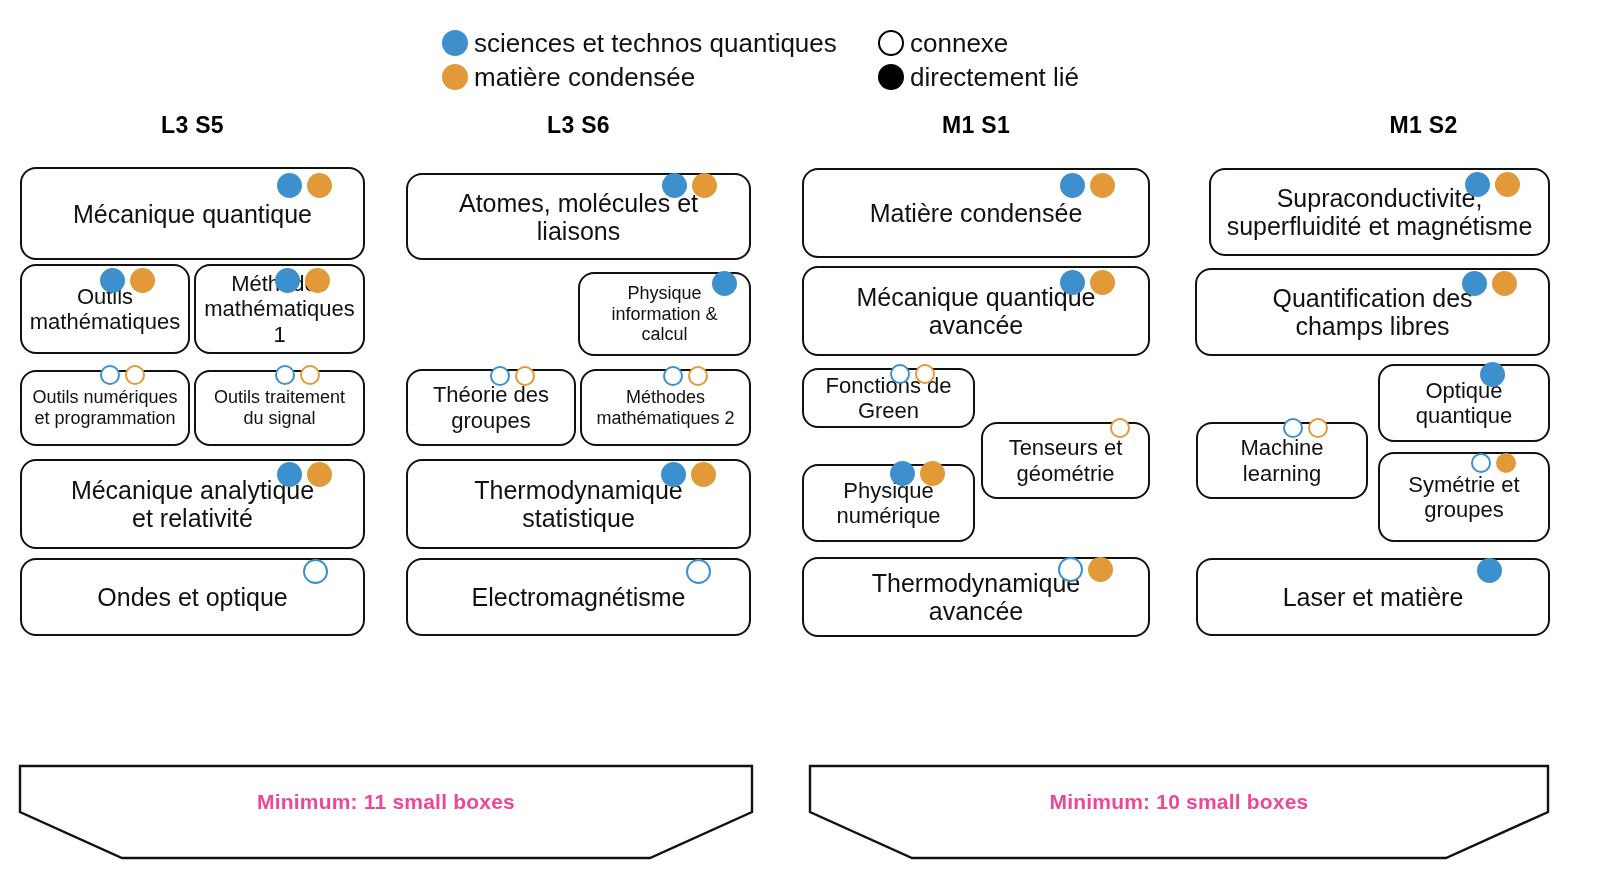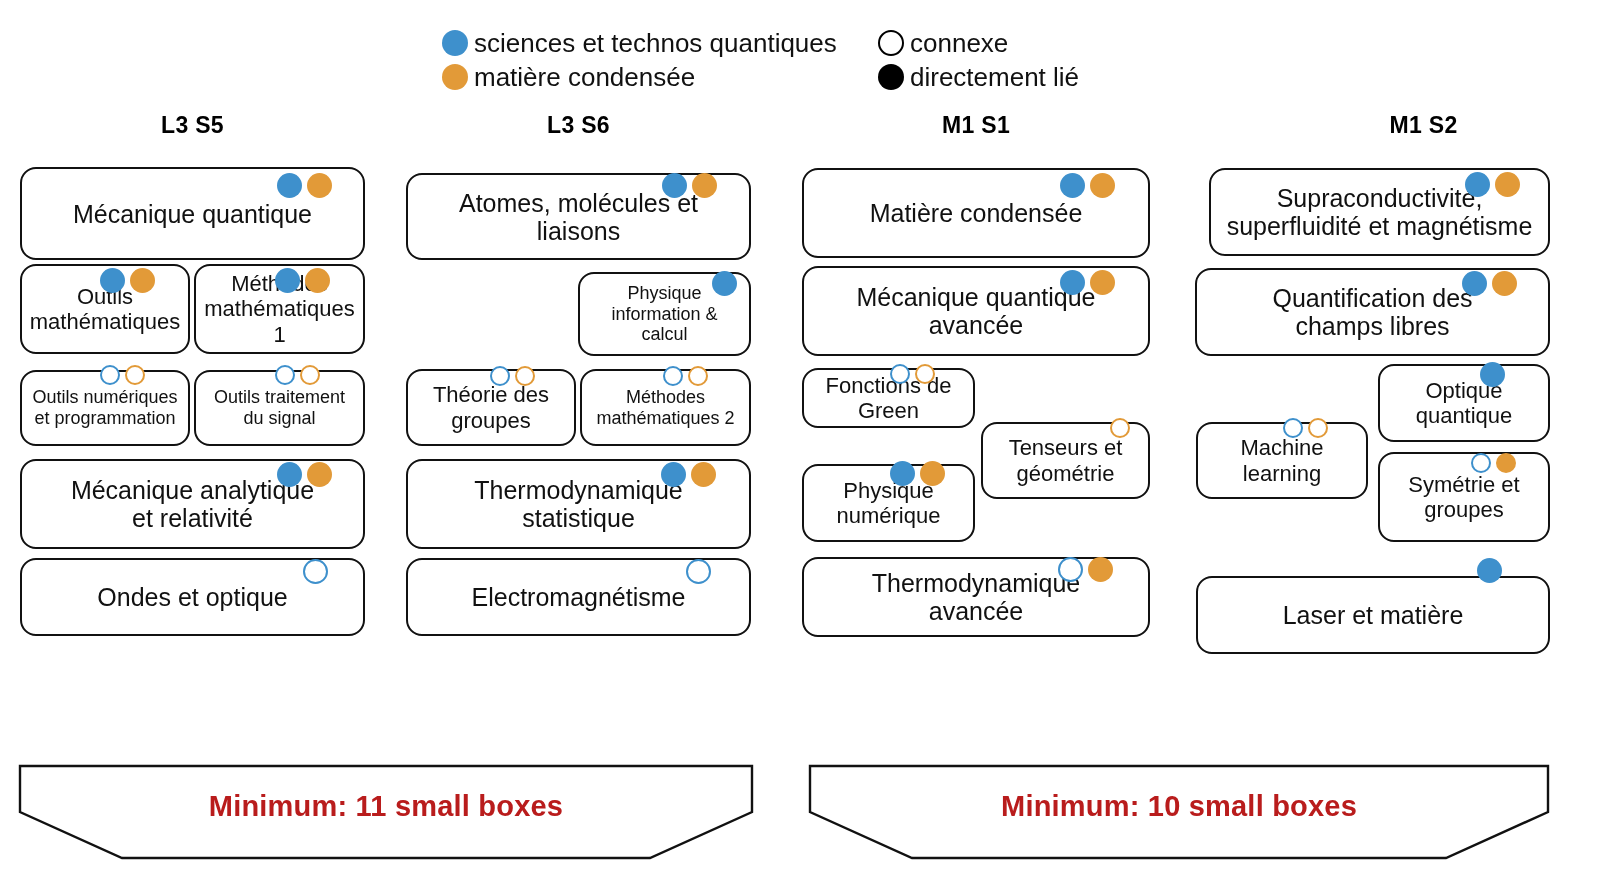--- a/index.html
+++ b/index.html
@@ -103,23 +103,23 @@
   }
   .banner svg {
     display: block;
   }
   .banner-text {
     position: absolute;
     top: 26px;
     left: 0;
     width: 100%;
     text-align: center;
-    font-size: 29px;
+    font-size: 21px;
     font-weight: bold;
-    color: #b91c1c;
+    color: #ec4899;
     letter-spacing: 0.2px;
   }
 </style>
 </head>
 <body>
 
 <div id="canvas">
 
   <div class="legend-group" style="left:442px; top:26px;">
     <div class="legend-row">
@@ -347,21 +347,21 @@
 
   <div class="course-box" style="left:1378px; top:452px; width:172px; height:90px;">
     <span class="course-label mid" style="white-space:pre-line;">Symétrie et
 groupes</span>
   </div>
   <div class="dots" style="left:1471px; top:453px;">
     <span class="dot small" style="background:#ffffff; border:2.4px solid #3e90cc;"></span>
     <span class="dot small" style="background:#e29a38;"></span>
   </div>
 
-  <div class="course-box" style="left:1196px; top:576px; width:354px; height:78px;">
+  <div class="course-box" style="left:1196px; top:558px; width:354px; height:78px;">
     <span class="course-label">Laser et matière</span>
   </div>
   <div class="dots" style="left:1477px; top:558px;">
     <span class="dot" style="background:#3e90cc;"></span>
   </div>
 
   <div class="banner" style="left:18px; top:764px; width:736px; height:96px;">
     <svg width="736" height="96" viewBox="0 0 736 96">
       <polygon points="2,2 734,2 734,48 632,94 104,94 2,48" fill="#ffffff" stroke="#111111" stroke-width="2.4" stroke-linejoin="miter"></polygon>
     </svg>

